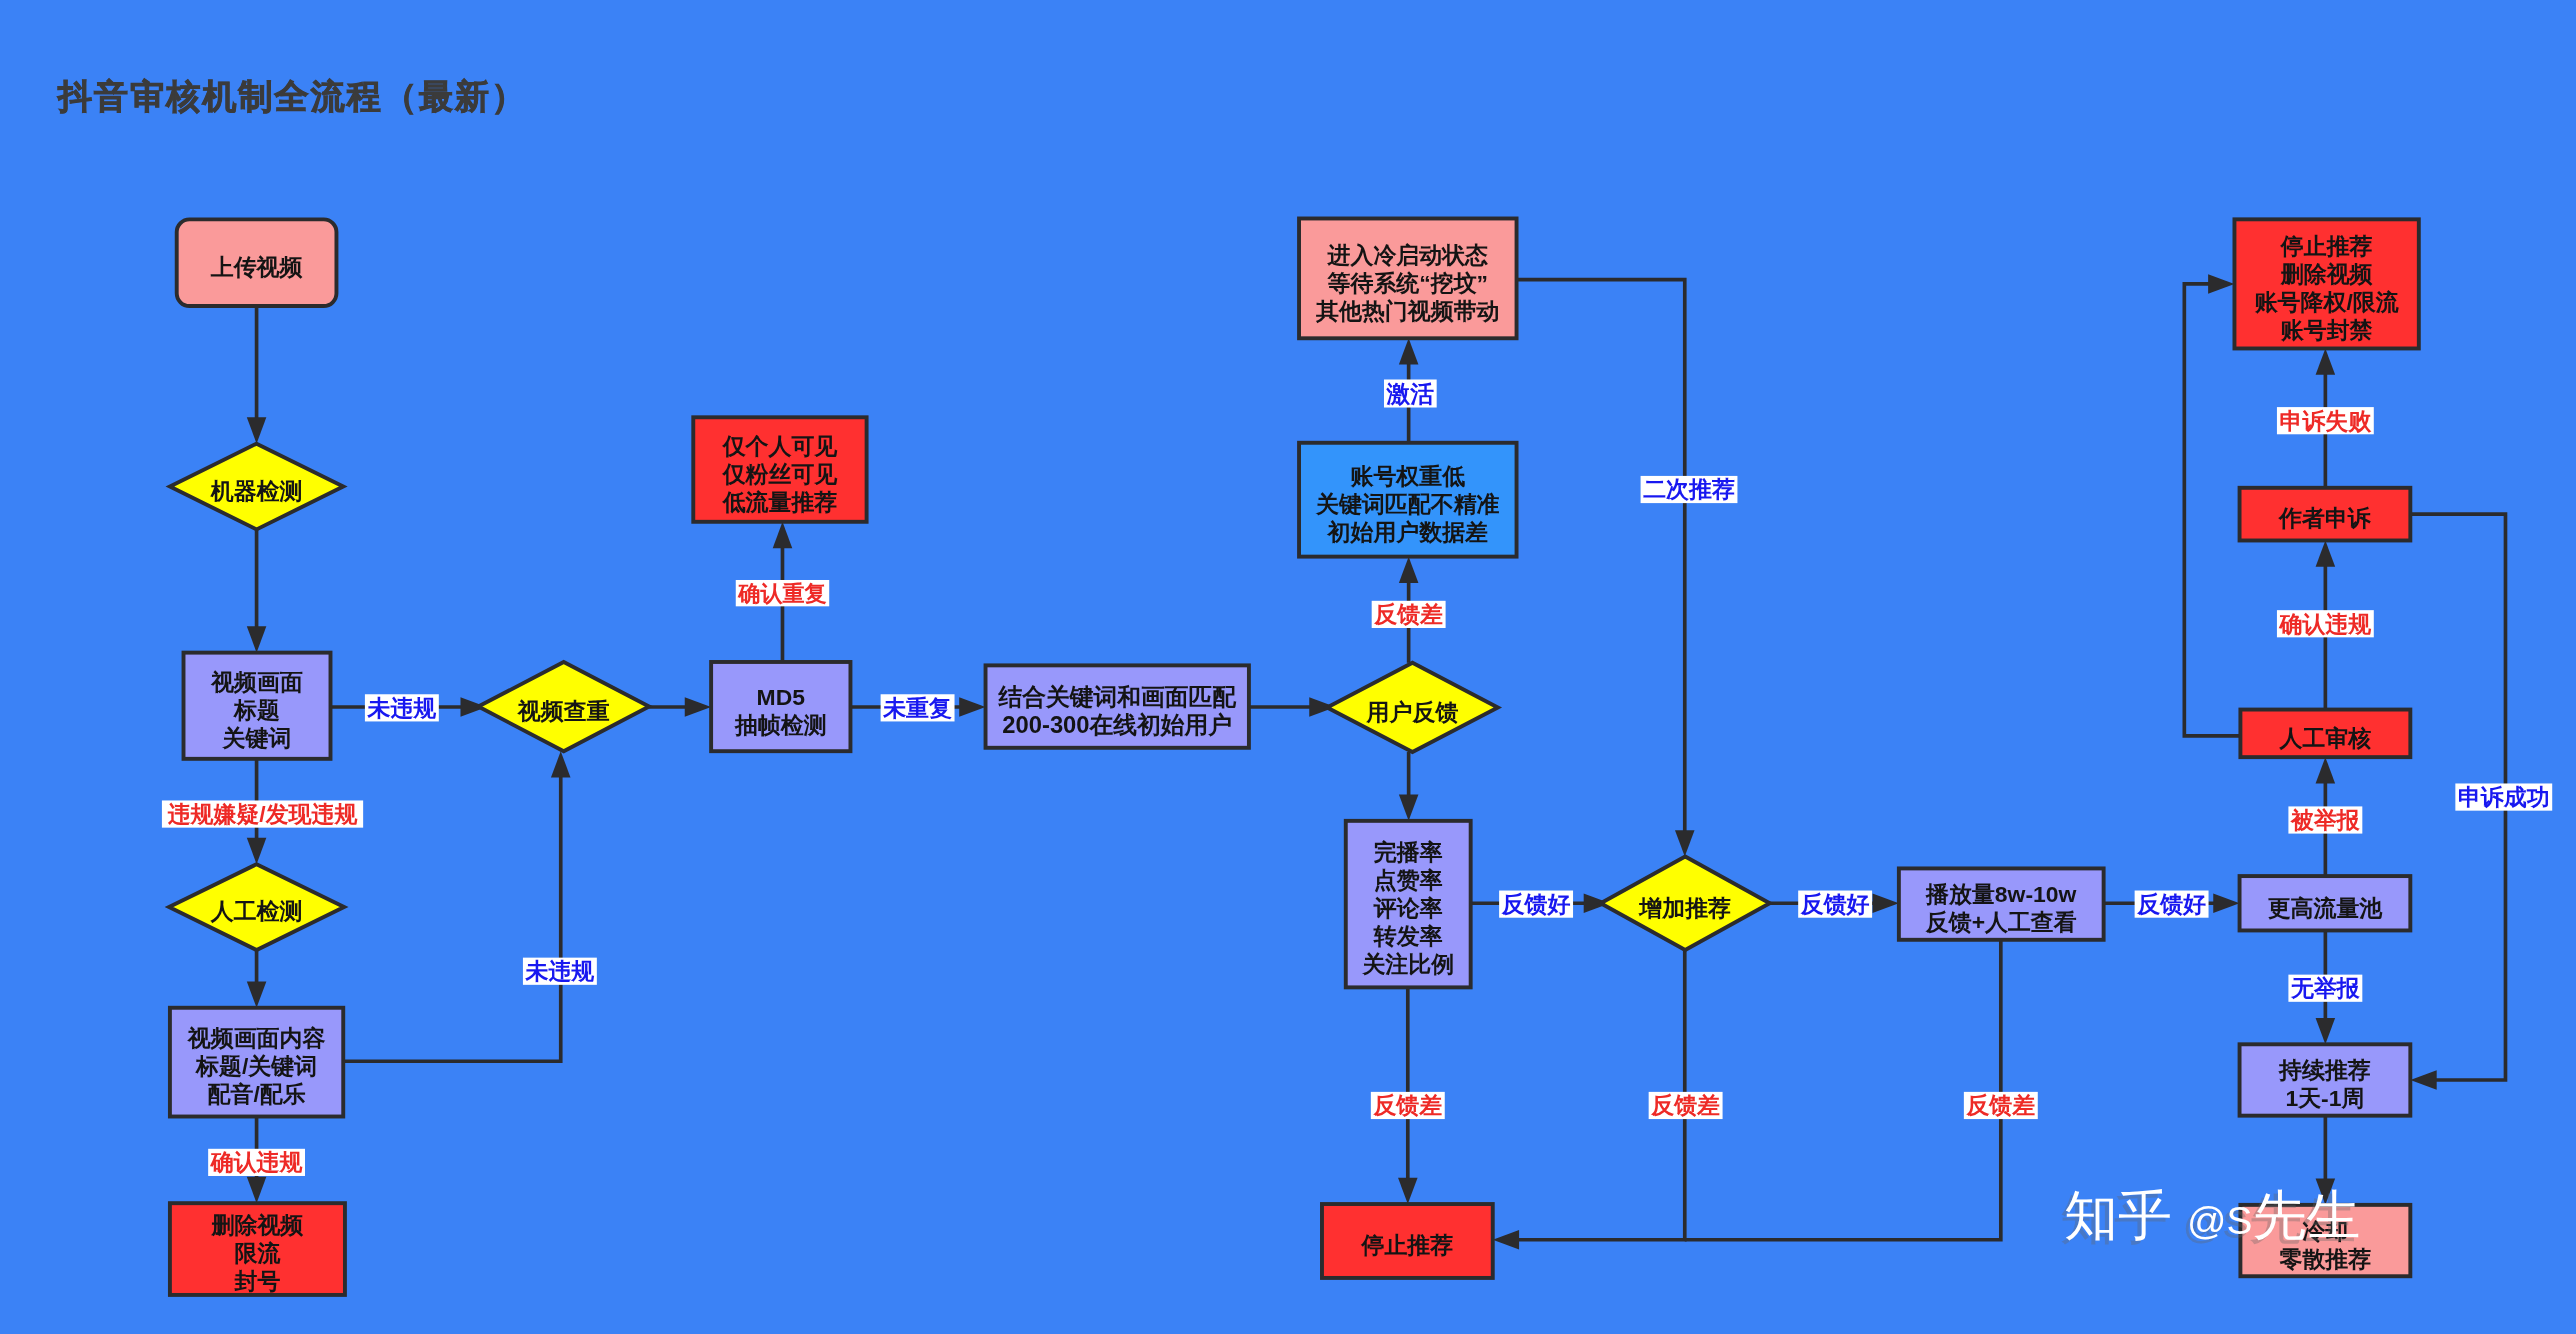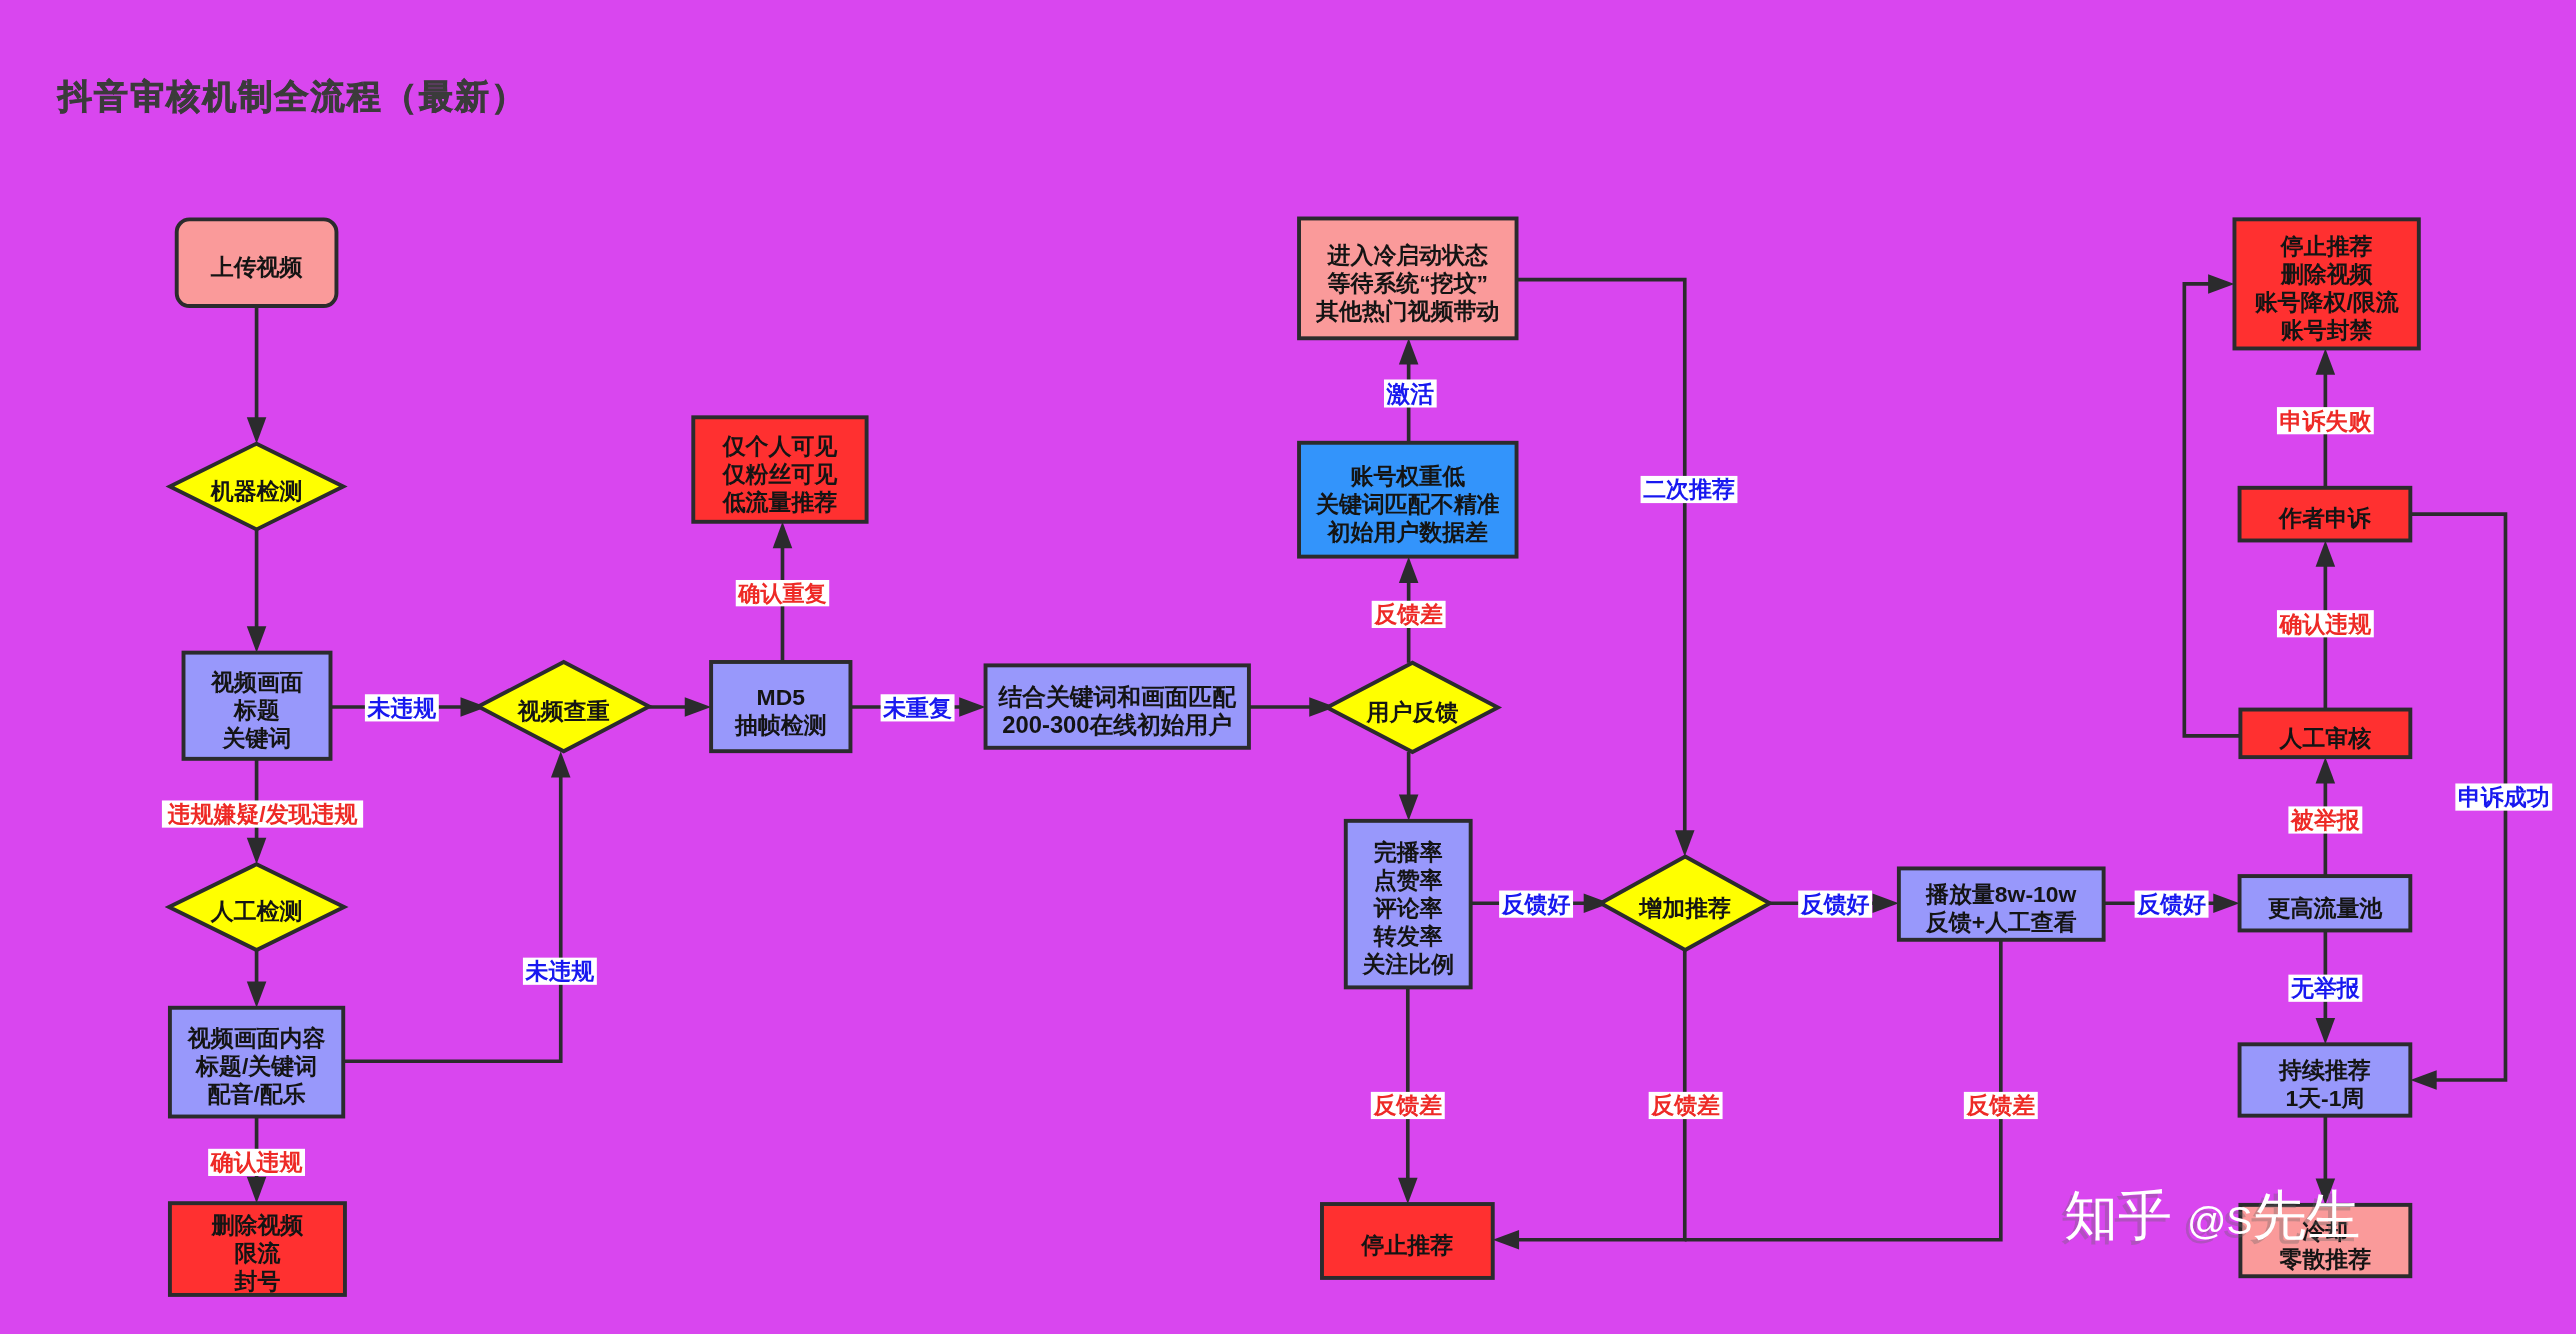--- a/index.html
+++ b/index.html
@@ -1,17 +1,17 @@
 <!DOCTYPE html>
 <html style="font-size:13.6px"><head>
 <meta charset="utf-8">
 <title>flowchart</title>
 <style>
   html,body{margin:0;padding:0;background:#fff;}
-  #page{position:relative;width:2576px;height:1335px;background:#d946ef;overflow:hidden;
+  #page{position:relative;width:2576px;height:1335px;background:#3b82f6;overflow:hidden;
         font-family:"Liberation Sans","DejaVu Sans",sans-serif;}
   #diagram{position:absolute;left:0;top:0;width:2576px;height:1335px;}
   .node-text{font-weight:700;fill:#141414;text-anchor:middle;dominant-baseline:central;}
   .edge-label{font-weight:700;text-anchor:middle;dominant-baseline:central;}
   .lbl-bg{fill:#FFFFFF;}
   .shape{stroke:#2B2B2D;stroke-width:4.6;}
   .edge{stroke:#2B2B2D;stroke-width:4.3;fill:none;stroke-linecap:butt;stroke-linejoin:miter;}
   #title{position:absolute;left:58px;top:76px;font-size:34px;font-weight:700;color:#3B3B3B;
          white-space:nowrap;line-height:1.2;letter-spacing:2.1px;
          -webkit-text-stroke:0.9px #3B3B3B;}

